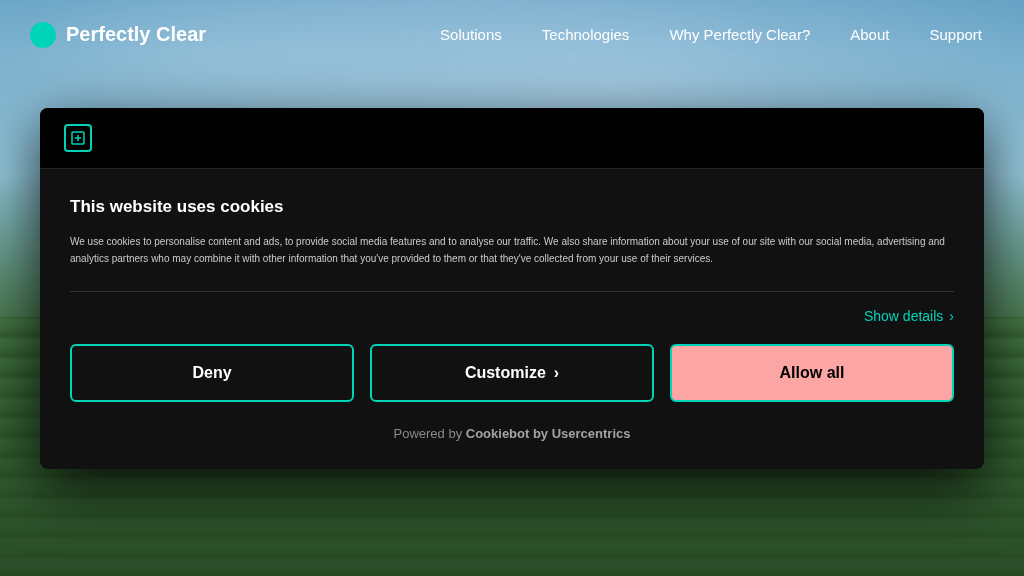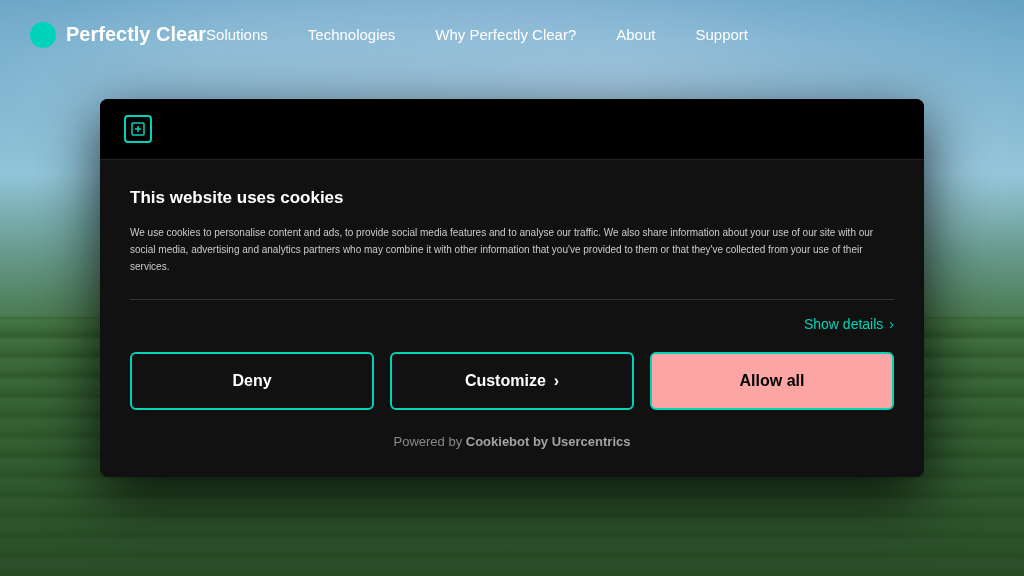--- a/index.html
+++ b/index.html
@@ -54,20 +54,21 @@
       );
     }
 
     
     .navbar {
       position: absolute;
       top: 0; left: 0; right: 12px;
       height: 69px;
       display: flex;
       align-items: center;
+      justify-content: space-between;
       padding: 0 30px;
       z-index: 10;
     }
 
     .logo {
       display: flex;
       align-items: center;
       gap: 10px;
       color: white;
       font-size: 20px;
@@ -106,21 +107,21 @@
       inset: 0;
       z-index: 100;
       display: flex;
       align-items: center;
       justify-content: center;
     }
 
     .cookie-modal {
       background: #111;
       border-radius: 8px;
-      width: 824px;
+      width: 944px;
       padding: 0;
       overflow: hidden;
       box-shadow: 0 20px 60px rgba(0,0,0,0.8);
     }
 
     .modal-header {
       background: #000;
       padding: 16px 24px;
       display: flex;
       align-items: center;

